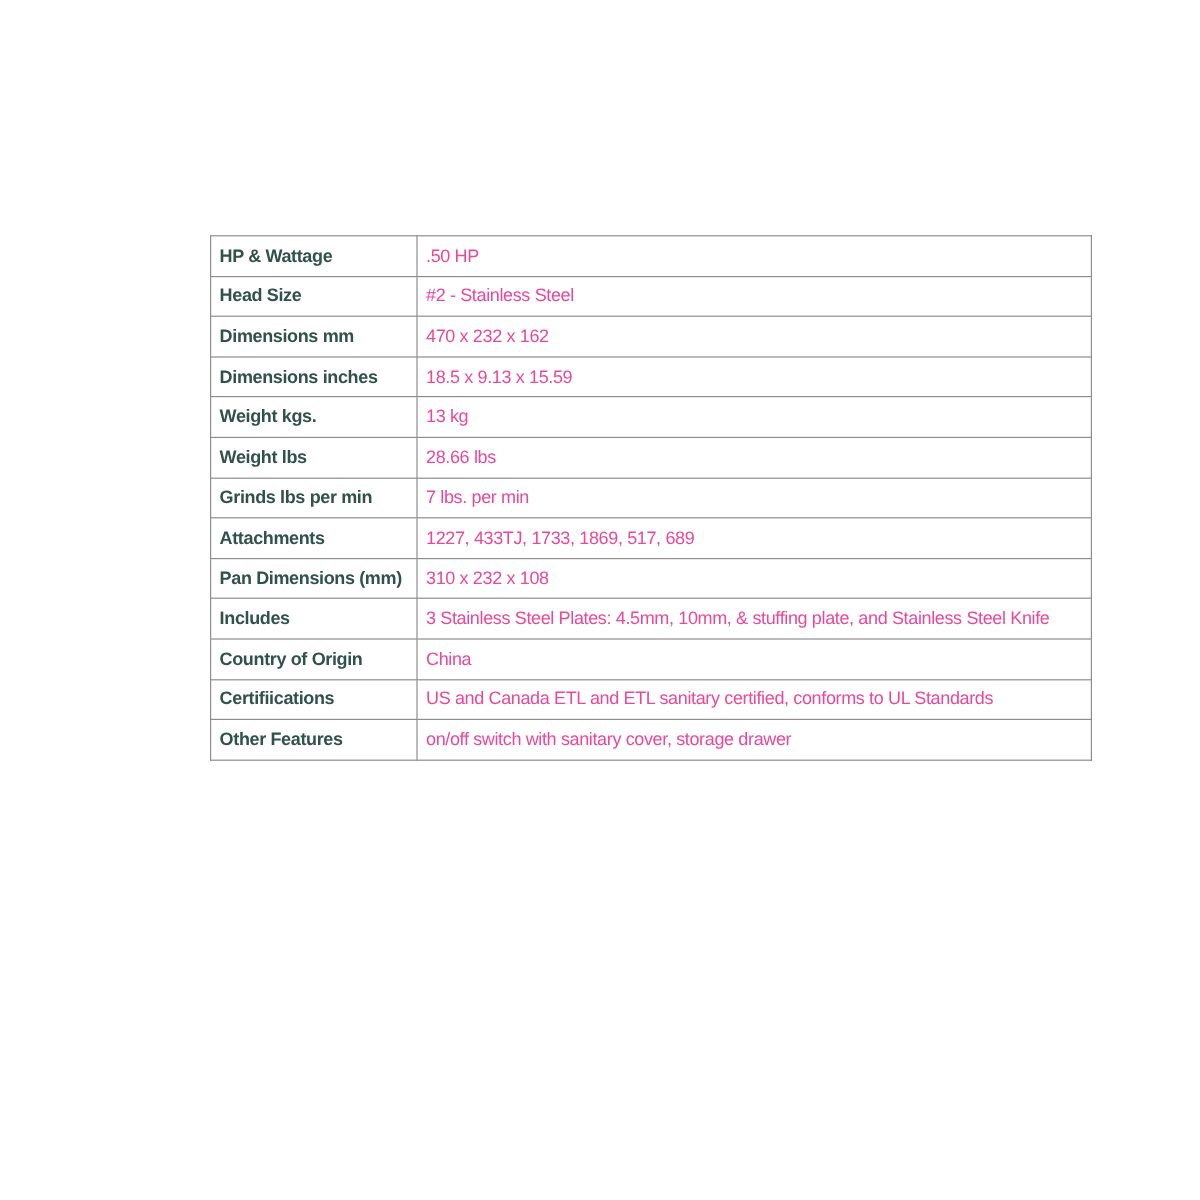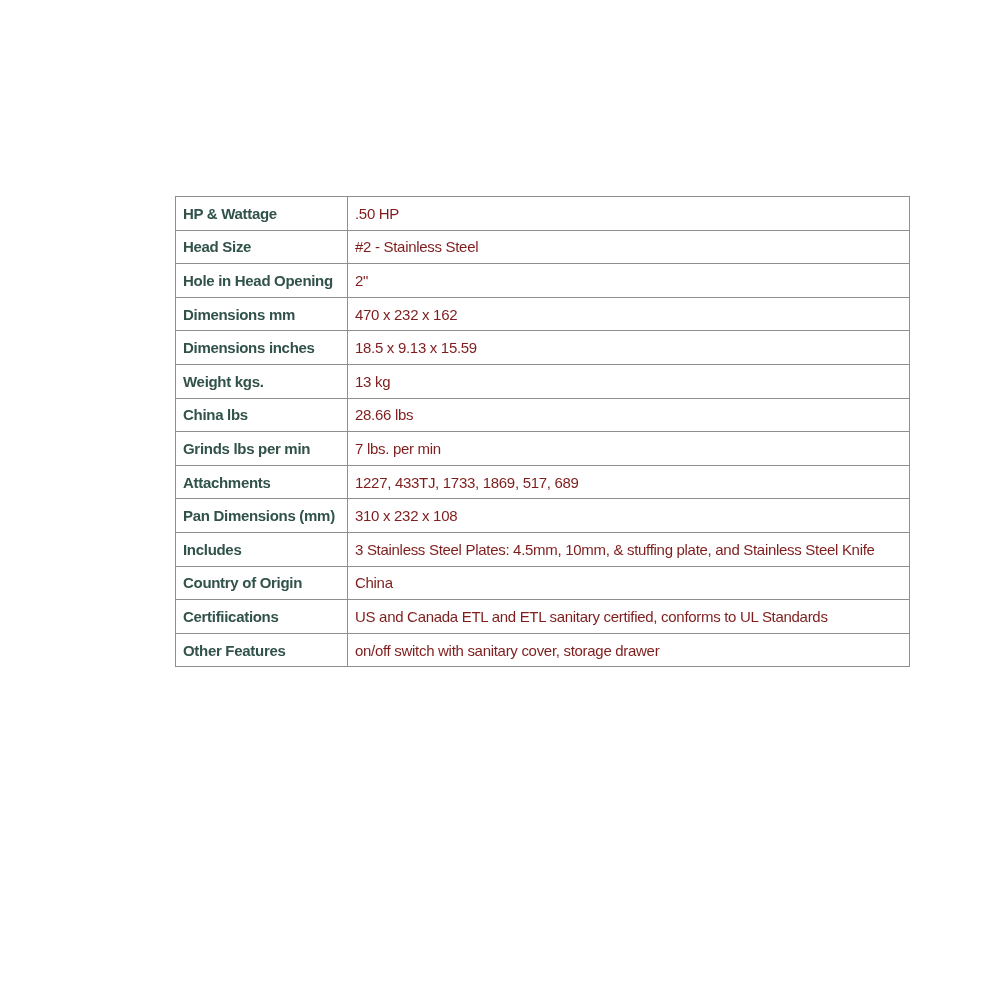--- a/index.html
+++ b/index.html
@@ -33,58 +33,54 @@
     vertical-align: middle;
     white-space: nowrap;
     overflow: hidden;
     letter-spacing: -0.3px;
   }
   .spec-table td.label-cell {
     font-weight: bold;
     color: #31524a;
   }
   .spec-table td.value-cell {
-    color: #7f1d1d;
+    color: #ec4899;
   }
 </style>
 </head>
 <body>
 
 <table class="spec-table">
   <colgroup>
     <col style="width:172px">
     <col>
   </colgroup>
   <tbody id="spec-rows">
       <tr>
         <td class="label-cell">HP &amp; Wattage</td>
         <td class="value-cell">.50 HP</td>
       </tr>
       <tr>
         <td class="label-cell">Head Size</td>
         <td class="value-cell">#2 - Stainless Steel</td>
       </tr>
       <tr>
-        <td class="label-cell">Hole in Head Opening</td>
-        <td class="value-cell">2"</td>
-      </tr>
-      <tr>
         <td class="label-cell">Dimensions mm</td>
         <td class="value-cell">470 x 232 x 162</td>
       </tr>
       <tr>
         <td class="label-cell">Dimensions inches</td>
         <td class="value-cell">18.5 x 9.13 x 15.59</td>
       </tr>
       <tr>
         <td class="label-cell">Weight kgs.</td>
         <td class="value-cell">13 kg</td>
       </tr>
       <tr>
-        <td class="label-cell">China lbs</td>
+        <td class="label-cell">Weight lbs</td>
         <td class="value-cell">28.66 lbs</td>
       </tr>
       <tr>
         <td class="label-cell">Grinds lbs per min</td>
         <td class="value-cell">7 lbs. per min</td>
       </tr>
       <tr>
         <td class="label-cell">Attachments</td>
         <td class="value-cell">1227, 433TJ, 1733, 1869, 517, 689</td>
       </tr>

